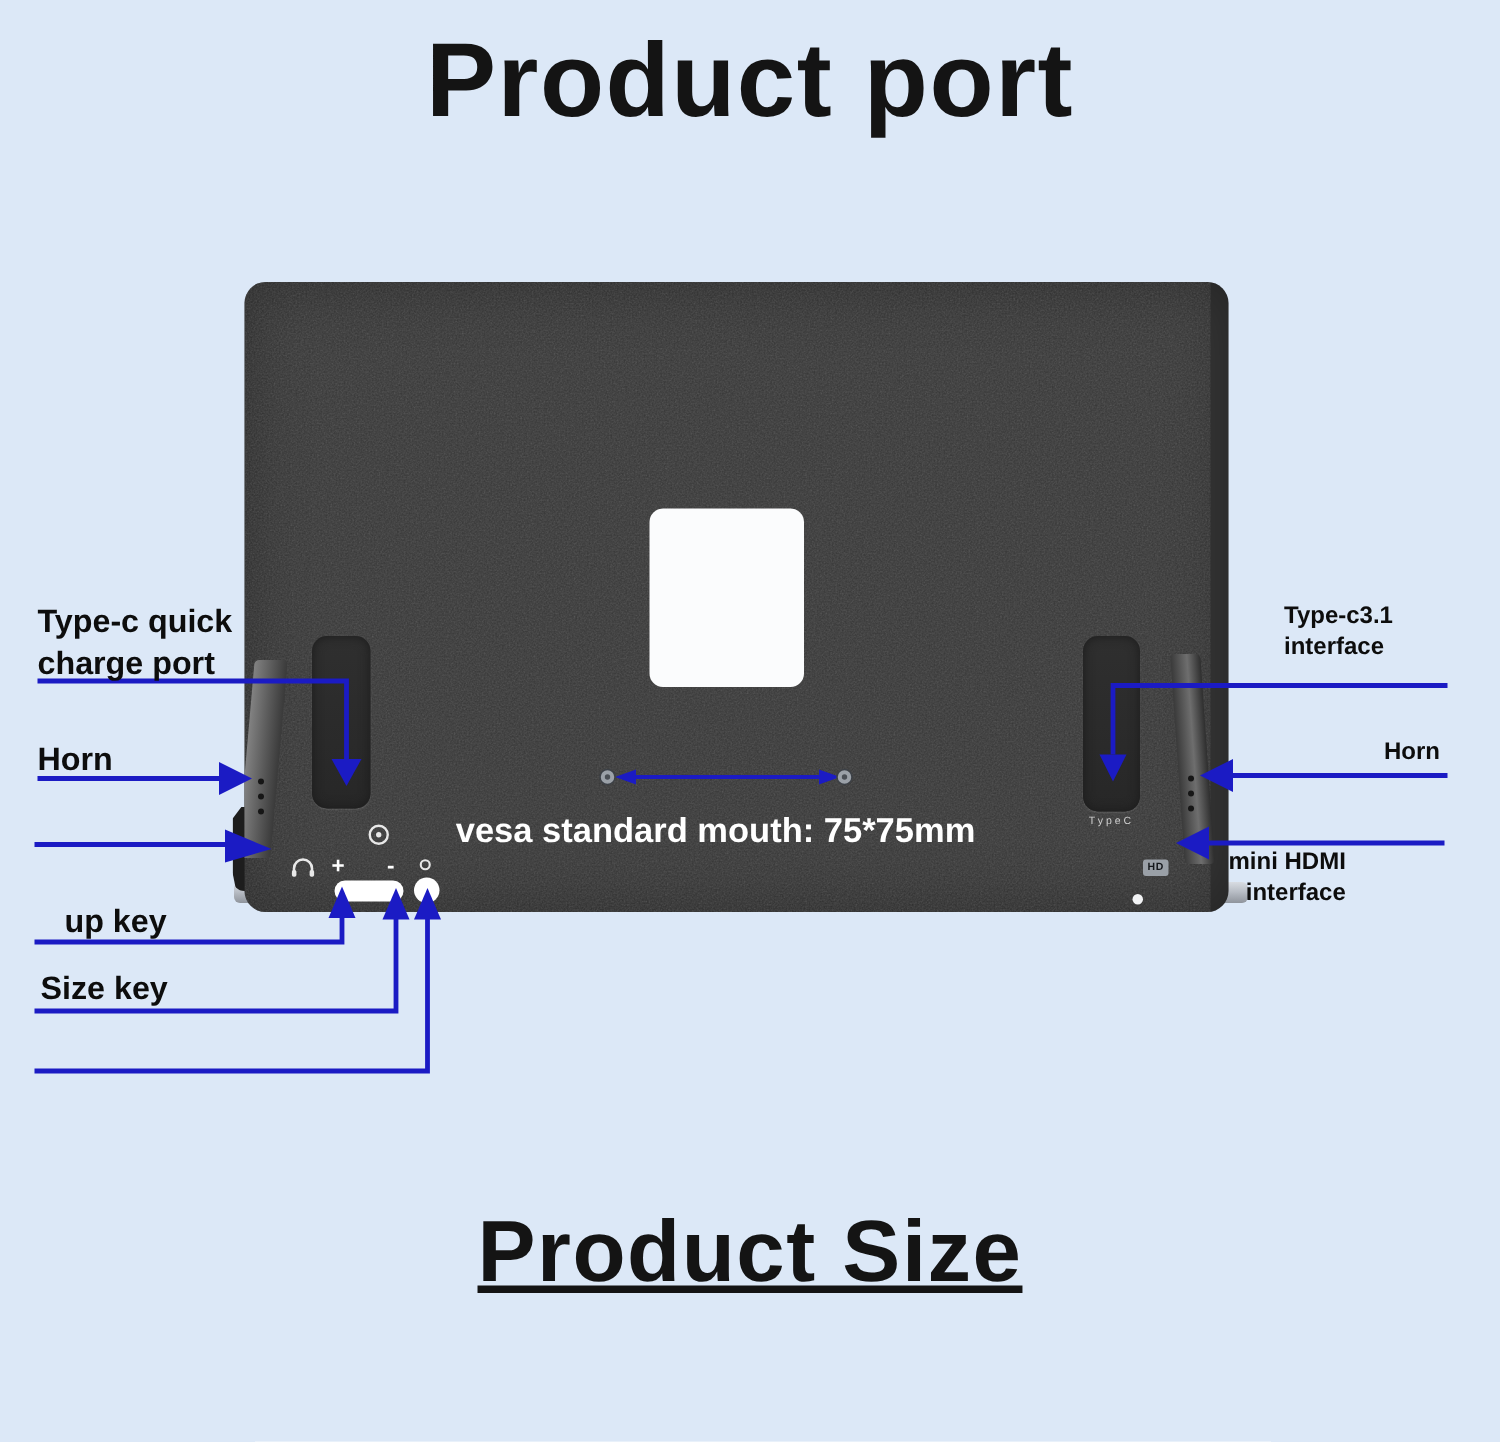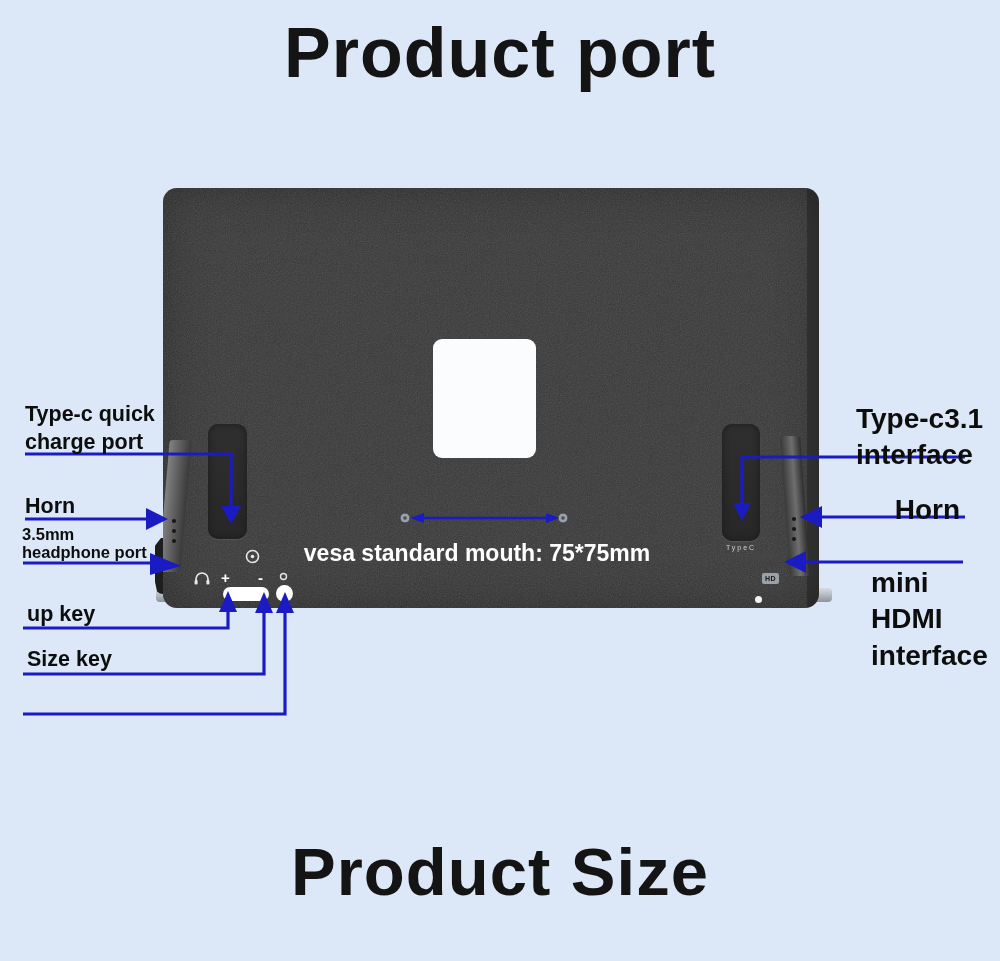--- a/index.html
+++ b/index.html
@@ -2,21 +2,21 @@
 <html><head>
 <meta charset="utf-8">
 <style>
   html,body{margin:0;padding:0;}
   body{font-family:"Liberation Sans", sans-serif;}
   .page{position:relative;width:1000px;height:961px;background:#dce8f7;overflow:hidden;}
 
   
   .title{position:absolute;left:0;width:100%;text-align:center;font-weight:700;color:#141414;letter-spacing:1px;}
   .title.top{top:13px;font-size:70px;}
-  .title.bottom{top:833px;font-size:67px;}
+  .title.bottom{top:801px;font-size:58px;text-decoration:underline;}
 
   
   .silver-strip{position:absolute;left:156px;top:588px;width:676px;height:14px;border-radius:4px;
     background:linear-gradient(180deg,#d8dce2 0%,#b9bec6 45%,#8f949c 100%);}
   .protrusion{position:absolute;background:#1d1d1d;}
   .protrusion.left{left:155px;top:538px;width:42px;height:56px;border-radius:6px 0 0 8px;
     clip-path:polygon(14% 0,100% 0,100% 100%,6% 100%,0 78%,0 14%);}
   .protrusion.right{left:776px;top:538px;width:36px;height:57px;border-radius:0 8px 8px 0;
     clip-path:polygon(0 0,86% 0,100% 22%,100% 86%,88% 100%,0 100%);}
   .monitor{position:absolute;left:163px;top:188px;width:644px;height:420px;background:#363636;
@@ -43,30 +43,30 @@
   .power-btn{position:absolute;left:113px;top:397px;width:17px;height:17px;background:#ffffff;border-radius:50%;}
   .hd-badge{position:absolute;left:599px;top:385px;width:17px;height:11px;background:#9aa0a7;border-radius:2px;
     color:#15181c;font-size:7px;font-weight:700;text-align:center;line-height:11px;letter-spacing:.5px;}
   .white-dot{position:absolute;left:592px;top:408px;width:7px;height:7px;border-radius:50%;background:#f2f3f5;}
   .mini-icon{position:absolute;}
 
   
   .lbl{position:absolute;color:#0d0d0d;font-weight:700;white-space:pre-line;}
   .lbl.big{font-size:21.5px;line-height:1.32;}
   .lbl.small{font-size:16.5px;line-height:1.1;}
-  .lbl.r{font-size:28px;line-height:1.3;}
+  .lbl.r{font-size:16px;line-height:1.3;}
   .lbl-typec-quick{left:25px;top:400px;}
   .lbl-horn-left{left:25px;top:492px;}
   .lbl-headphone{left:22px;top:525px;}
-  .lbl-upkey{left:27px;top:600px;}
+  .lbl-upkey{left:43px;top:600px;}
   .lbl-downkey{left:27px;top:645px;}
   .lbl-power{left:27px;top:688px;}
   .lbl-typec31{left:856px;top:401px;}
   .lbl-horn-right{left:860px;top:492px;width:100px;text-align:right;}
-  .lbl-hdmi{left:871px;top:565px;}
+  .lbl-hdmi{left:819px;top:565px;text-align:right;}
 
   .overlay{position:absolute;left:0;top:0;pointer-events:none;}
 </style>
 </head>
 <body>
 
 <div class="page">
 
   <div class="title top">Product port</div>
 
@@ -158,22 +158,20 @@
       <circle cx="405" cy="518" r="5" fill="#9ba1a8" stroke="#3c4046" stroke-width="1"></circle>
       <circle cx="405" cy="518" r="1.8" fill="#4a4f55"></circle>
       <circle cx="563" cy="518" r="5" fill="#9ba1a8" stroke="#3c4046" stroke-width="1"></circle>
       <circle cx="563" cy="518" r="1.8" fill="#4a4f55"></circle>
     </g>
   </svg>
 
   <div class="lbl big lbl-typec-quick">Type-c quick
 charge port</div>
   <div class="lbl big lbl-horn-left">Horn</div>
-  <div class="lbl small lbl-headphone">3.5mm
-headphone port</div>
   <div class="lbl big lbl-upkey">up key</div>
   <div class="lbl big lbl-downkey">Size key</div>
   <div class="lbl r lbl-typec31">Type-c3.1
 interface</div>
   <div class="lbl r lbl-horn-right">Horn</div>
   <div class="lbl r lbl-hdmi">mini HDMI
 interface</div>
 
   <div class="title bottom">Product Size</div>
 </div>

